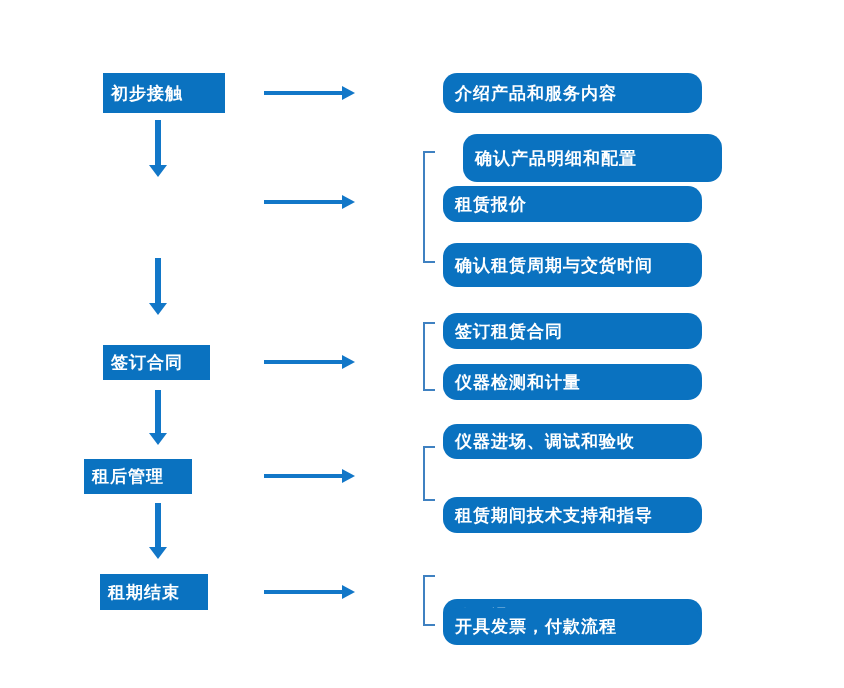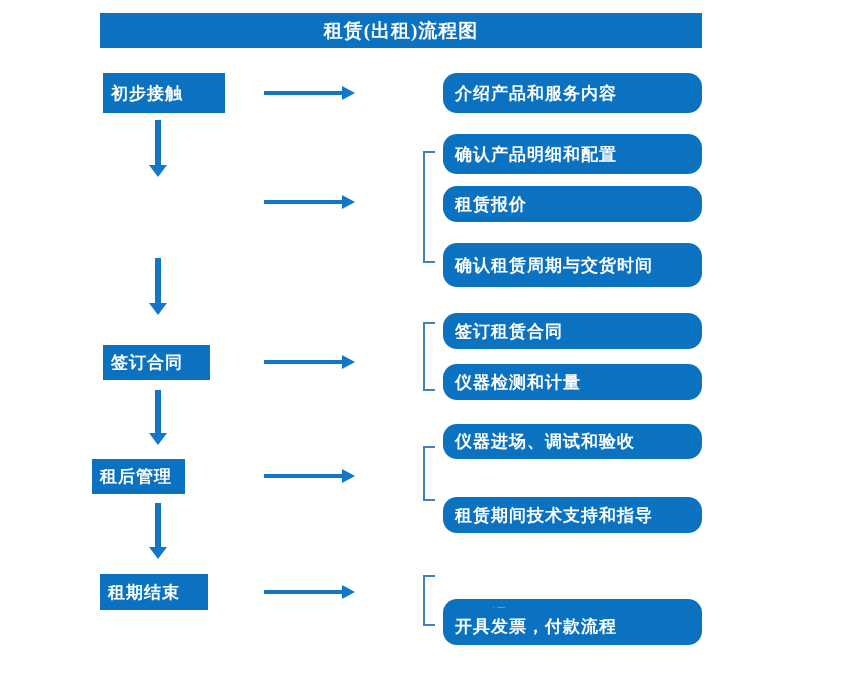--- a/index.html
+++ b/index.html
@@ -53,25 +53,24 @@
     border-left:2px solid var(--bracket-blue);
     border-top:2px solid var(--bracket-blue);
     border-bottom:2px solid var(--bracket-blue);
     box-sizing:border-box;}
 </style>
 </head>
 <body>
 
 <div id="canvas">
 
-  <div class="banner">租赁(出租)流程图</div>
 
   <div class="bluebox stepbox" style="left:103px;top:73px;width:122px;height:40px;">初步接触</div>
   <div class="bluebox stepbox" style="left:103px;top:345px;width:107px;height:35px;">签订合同</div>
-  <div class="bluebox stepbox" style="left:92px;top:459px;width:93px;height:35px;text-align:right;">租后管理</div>
+  <div class="bluebox stepbox" style="left:84px;top:459px;width:108px;height:35px;text-align:right;">租后管理</div>
   <div class="bluebox stepbox" style="left:100px;top:574px;width:108px;height:36px;">租期结束</div>
 
   <div class="varrow" style="top:120px;height:57px;">
     <div class="shaft" style="height:45px;"></div>
     <div class="head" style="top:45px;"></div>
   </div>
   <div class="varrow" style="top:258px;height:57px;">
     <div class="shaft" style="height:45px;"></div>
     <div class="head" style="top:45px;"></div>
   </div>
@@ -105,21 +104,21 @@
     <div class="head"></div>
   </div>
 
   <div class="bracket" style="top:151px;height:112px;"></div>
   <div class="bracket" style="top:322px;height:69px;"></div>
   <div class="bracket" style="top:446px;height:55px;"></div>
   <div class="bracket" style="top:575px;height:51px;"></div>
 
   <div class="bluebox outbox" style="top:73px;height:40px;">介绍产品和服务内容</div>
 
-  <div class="bluebox outbox" style="top:134px;height:40px;">确认产品明细和配置</div>
+  <div class="bluebox outbox" style="top:134px;height:48px;margin-left:20px;">确认产品明细和配置</div>
   <div class="bluebox outbox" style="top:186px;height:36px;">租赁报价</div>
   <div class="bluebox outbox" style="top:243px;height:44px;">确认租赁周期与交货时间</div>
 
   <div class="bluebox outbox" style="top:313px;height:36px;">签订租赁合同</div>
   <div class="bluebox outbox" style="top:364px;height:36px;">仪器检测和计量</div>
 
   <div class="bluebox outbox" style="top:497px;height:36px;">租赁期间技术支持和指导</div>
   <div class="bluebox outbox" style="top:424px;height:35px;">仪器进场、调试和验收</div>
 
   <div class="bluebox outbox" style="top:558px;height:35px;margin-top:41px;">仪器退租</div>

